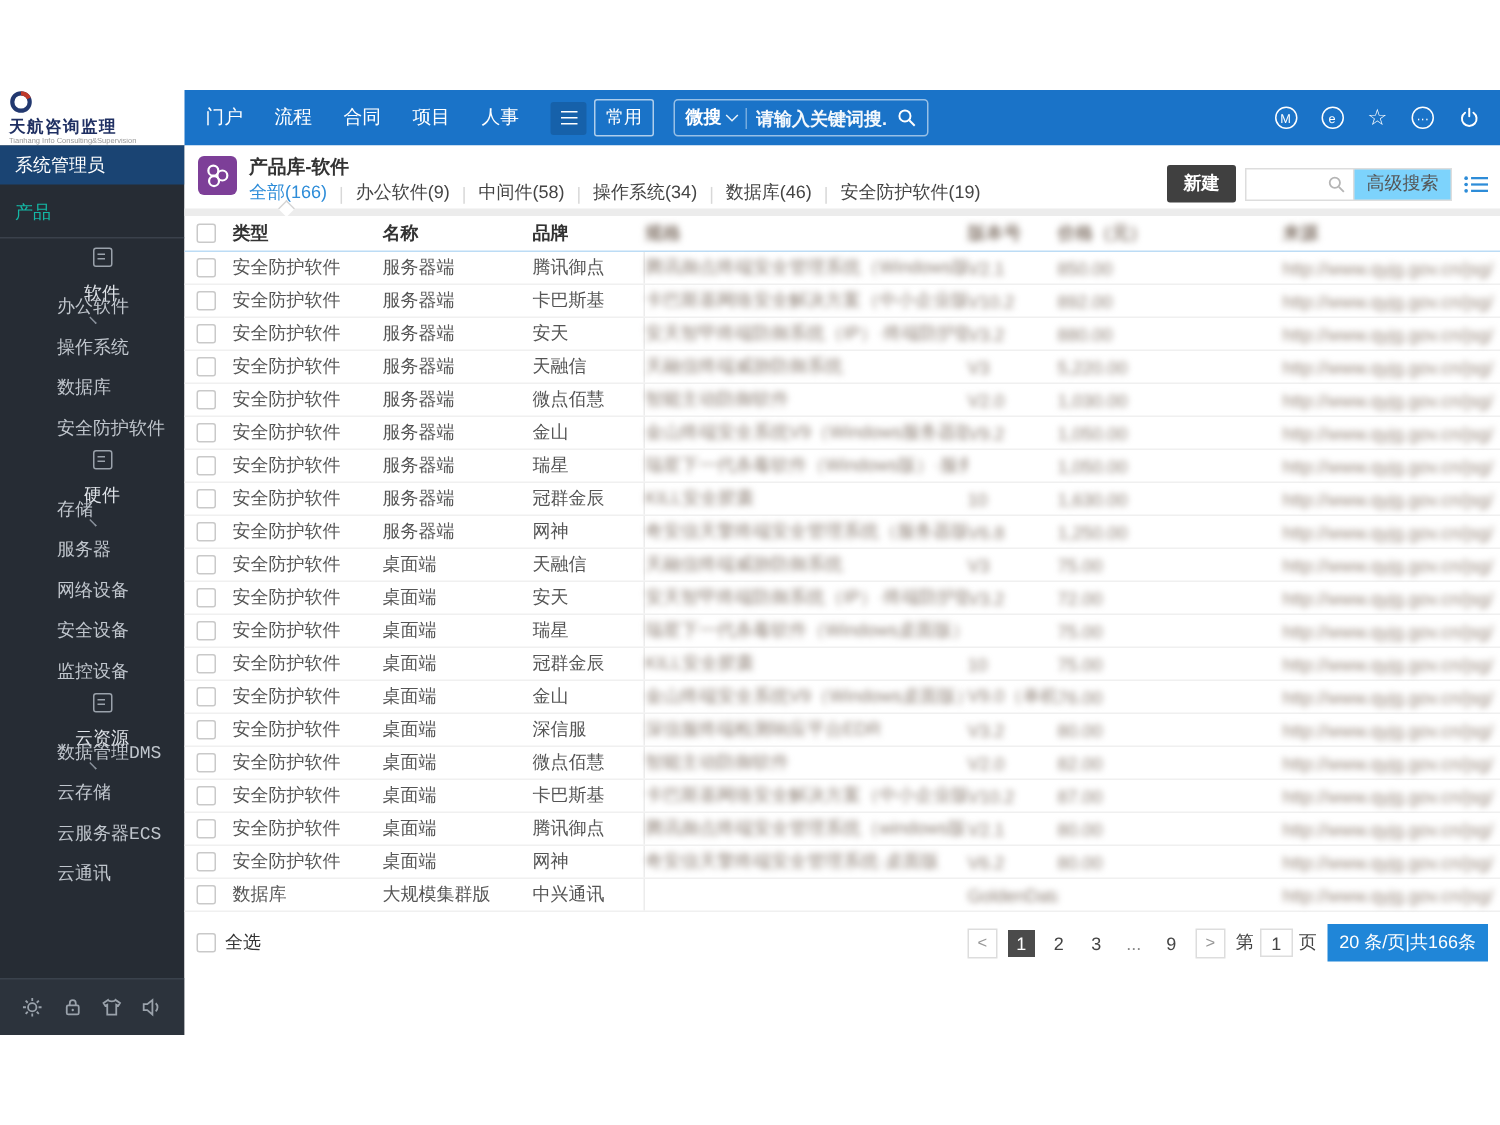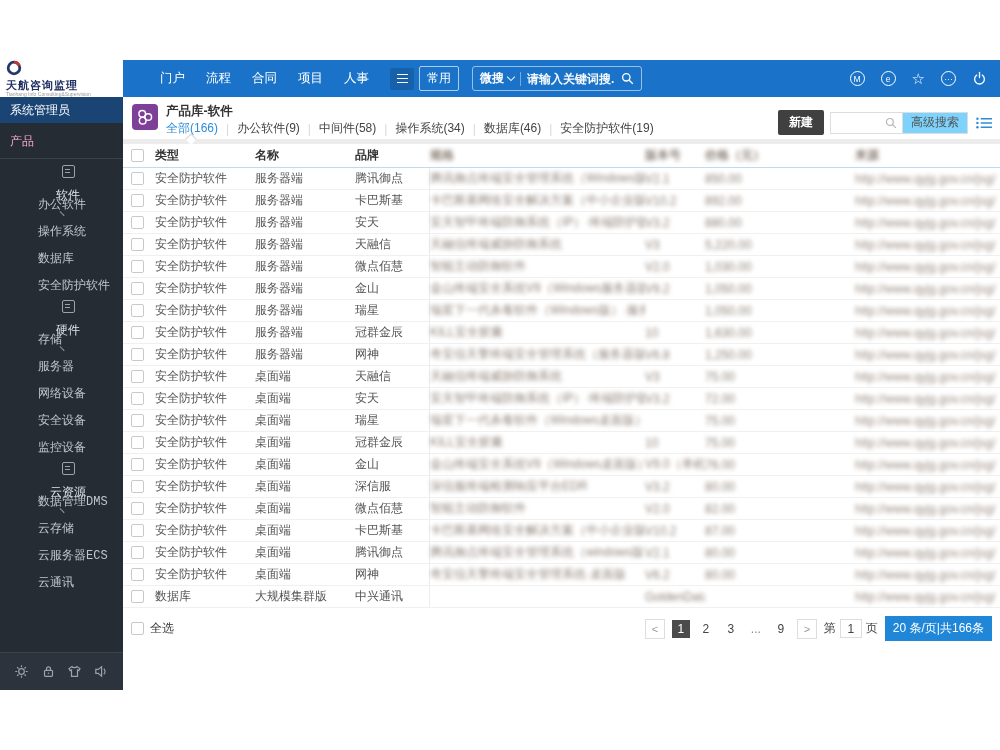--- a/index.html
+++ b/index.html
@@ -7,40 +7,40 @@
   .app{position:absolute;inset:0;background:#fff;}
 
   
   .topbar{position:absolute;left:0;top:60px;width:1000px;height:37px;background:#1a73c8;}
   .logo-area{position:absolute;left:0;top:-2px;width:123px;height:39px;background:#fff;box-sizing:border-box;padding:2px 4px 0 6px;}
   .logo-row{display:flex;align-items:flex-start;gap:4px;flex-direction:column;}
   .logo-txt{line-height:1;}
   .logo-title{font-size:11px;font-weight:bold;color:#1f2f62;letter-spacing:1px;}
   .logo-sub{font-size:5px;color:#999;margin-top:1px;white-space:nowrap;overflow:hidden;}
   .logo-login{font-size:9px;color:#2f9e63;text-align:center;margin-top:21px;}
-  .nav{position:absolute;left:123px;top:0;right:0;height:37px;display:flex;align-items:center;color:#fff;padding-left:23px;}
+  .nav{position:absolute;left:123px;top:0;right:0;height:37px;display:flex;align-items:center;color:#fff;}
   .nav-items{display:flex;align-items:center;margin-left:14px;}
   .nav-item{font-size:12.5px;margin-right:21px;cursor:pointer;}
   .menu-box{width:24px;height:22px;background:rgba(0,0,0,.15);border-radius:2px;display:flex;align-items:center;justify-content:center;margin-right:5px;}
   .hamb{display:block;width:11px;height:1.5px;background:#fff;box-shadow:0 -4px 0 #fff,0 4px 0 #fff;}
   .common-box{border:1px solid rgba(255,255,255,.65);border-radius:2px;padding:3px 7px;font-size:12px;}
   .searchbox{display:flex;align-items:center;border:1px solid rgba(255,255,255,.55);border-radius:3px;height:23px;margin-left:13px;padding:0 7px;gap:6px;}
   .search-scope{display:flex;align-items:center;gap:4px;font-size:12px;font-weight:bold;cursor:pointer;}
   .chev{width:5px;height:5px;border-right:1.4px solid rgba(255,255,255,.9);border-bottom:1.4px solid rgba(255,255,255,.9);transform:rotate(45deg);margin-top:-3px;}
   .search-divider{width:1px;height:14px;background:rgba(255,255,255,.4);}
   .search-input{background:transparent;border:none;outline:none;color:#fff;font-size:12px;width:88px;font-weight:bold;padding:0;}
   .search-input::placeholder{color:rgba(255,255,255,.95);}
   .top-icons{margin-left:auto;display:flex;align-items:center;gap:16px;margin-right:13px;}
   .circle-icon{width:15px;height:15px;border:1.2px solid #fff;border-radius:50%;display:flex;align-items:center;justify-content:center;font-size:8.5px;color:#fff;cursor:pointer;box-sizing:border-box;}
   .star-icon{font-size:15px;color:#fff;line-height:1;cursor:pointer;}
 
   
   .sidebar{position:absolute;left:0;top:97px;width:123px;height:593px;background:#262c34;}
   .sb-role{height:26px;line-height:26px;background:#1a4473;color:#fff;font-size:12px;padding-left:10px;}
-  .sb-section{padding:10px 10px 8px;font-size:12px;color:#f9a8d4;}
+  .sb-section{padding:10px 10px 8px;font-size:12px;color:#14b8a6;}
   .sb-divider{border-top:1px solid #3a414b;margin:0;}
   .sb-menu{padding-top:6px;}
   .sb-group{height:27px;display:flex;align-items:center;padding-left:13px;gap:9px;cursor:pointer;flex-direction:column;}
   .doc-icon{width:11px;height:11px;border:1px solid #9aa2ab;border-radius:2px;position:relative;flex:none;}
   .doc-icon::before{content:"";position:absolute;left:2px;top:3px;width:5px;height:1px;background:#9aa2ab;box-shadow:0 3px 0 #9aa2ab;}
   .sb-group-label{font-size:12px;color:#e0e4e9;flex:1;}
   .sb-chevron{width:5px;height:5px;border-right:1.3px solid #8a929c;border-bottom:1.3px solid #8a929c;transform:rotate(45deg);margin-right:12px;}
   .sb-child{height:27px;line-height:27px;padding-left:38px;font-size:12px;color:#c0c6cd;cursor:pointer;font-family:Liberation Mono, monospace;}
   .sb-bottom{position:absolute;left:0;bottom:0;width:123px;height:38px;background:#2c333c;border-top:1px solid #3a424c;display:flex;align-items:center;justify-content:space-around;padding:0 8px;box-sizing:border-box;}
   .sb-bottom svg{cursor:pointer;}

